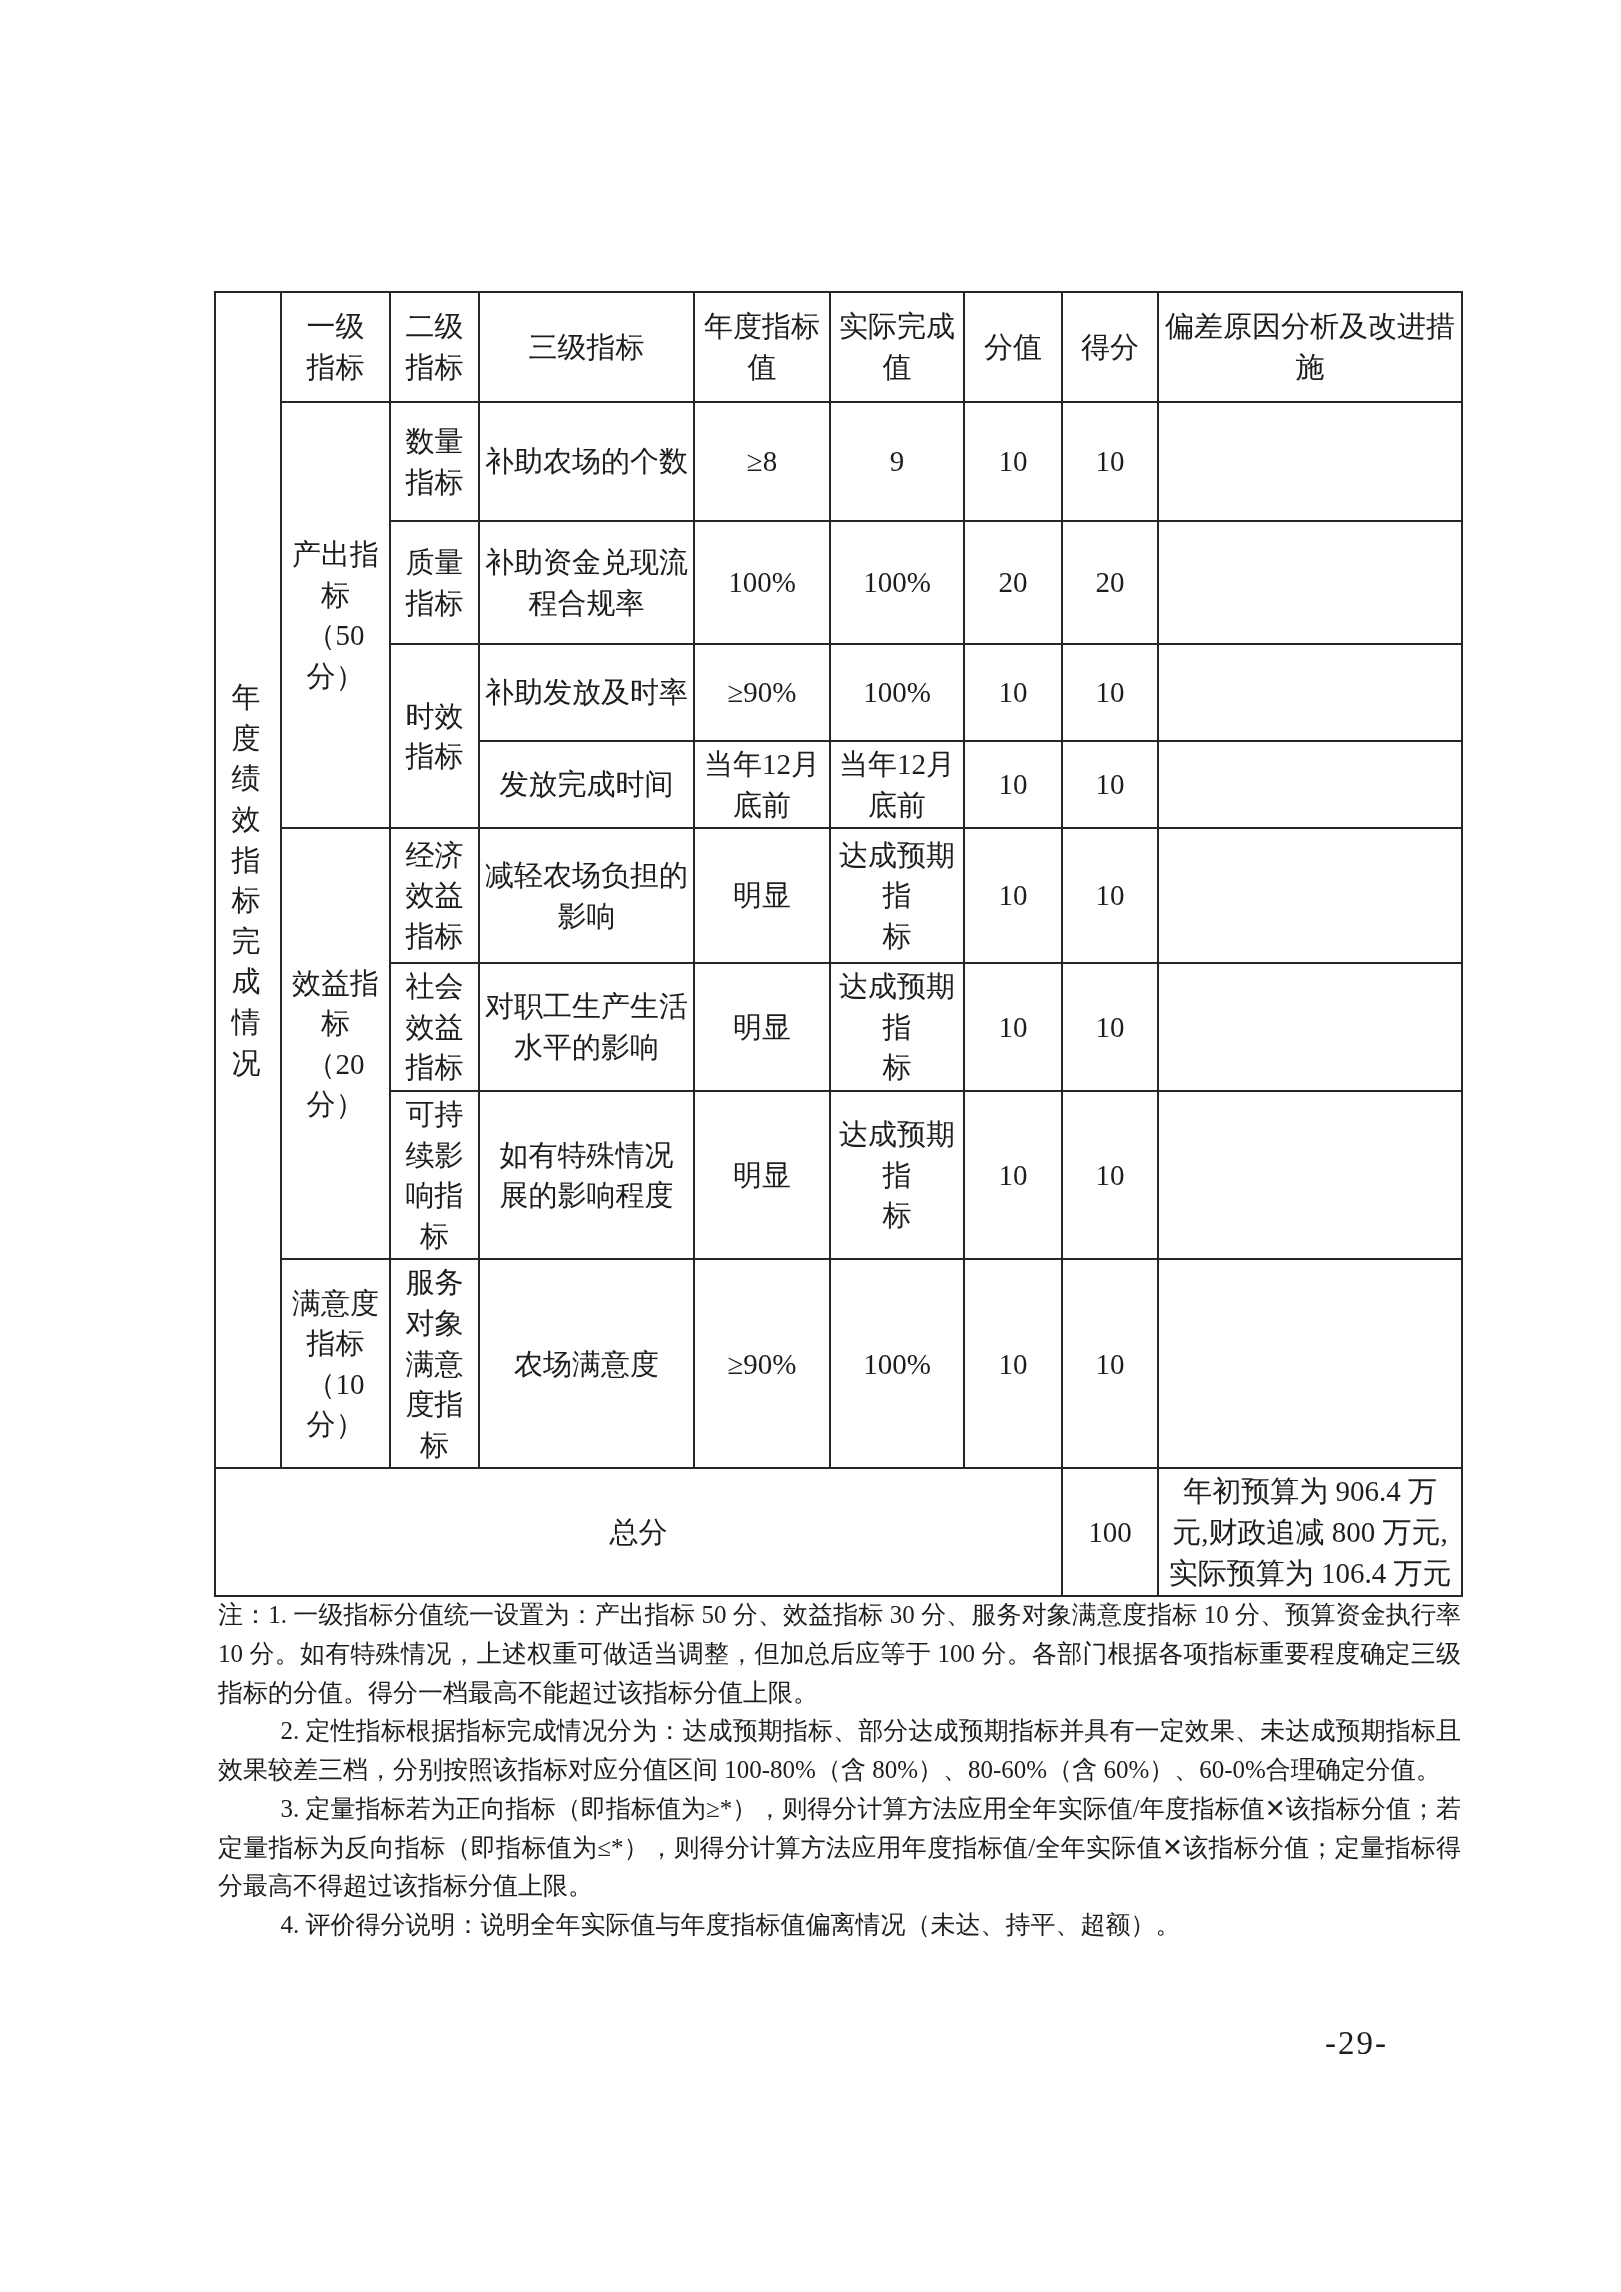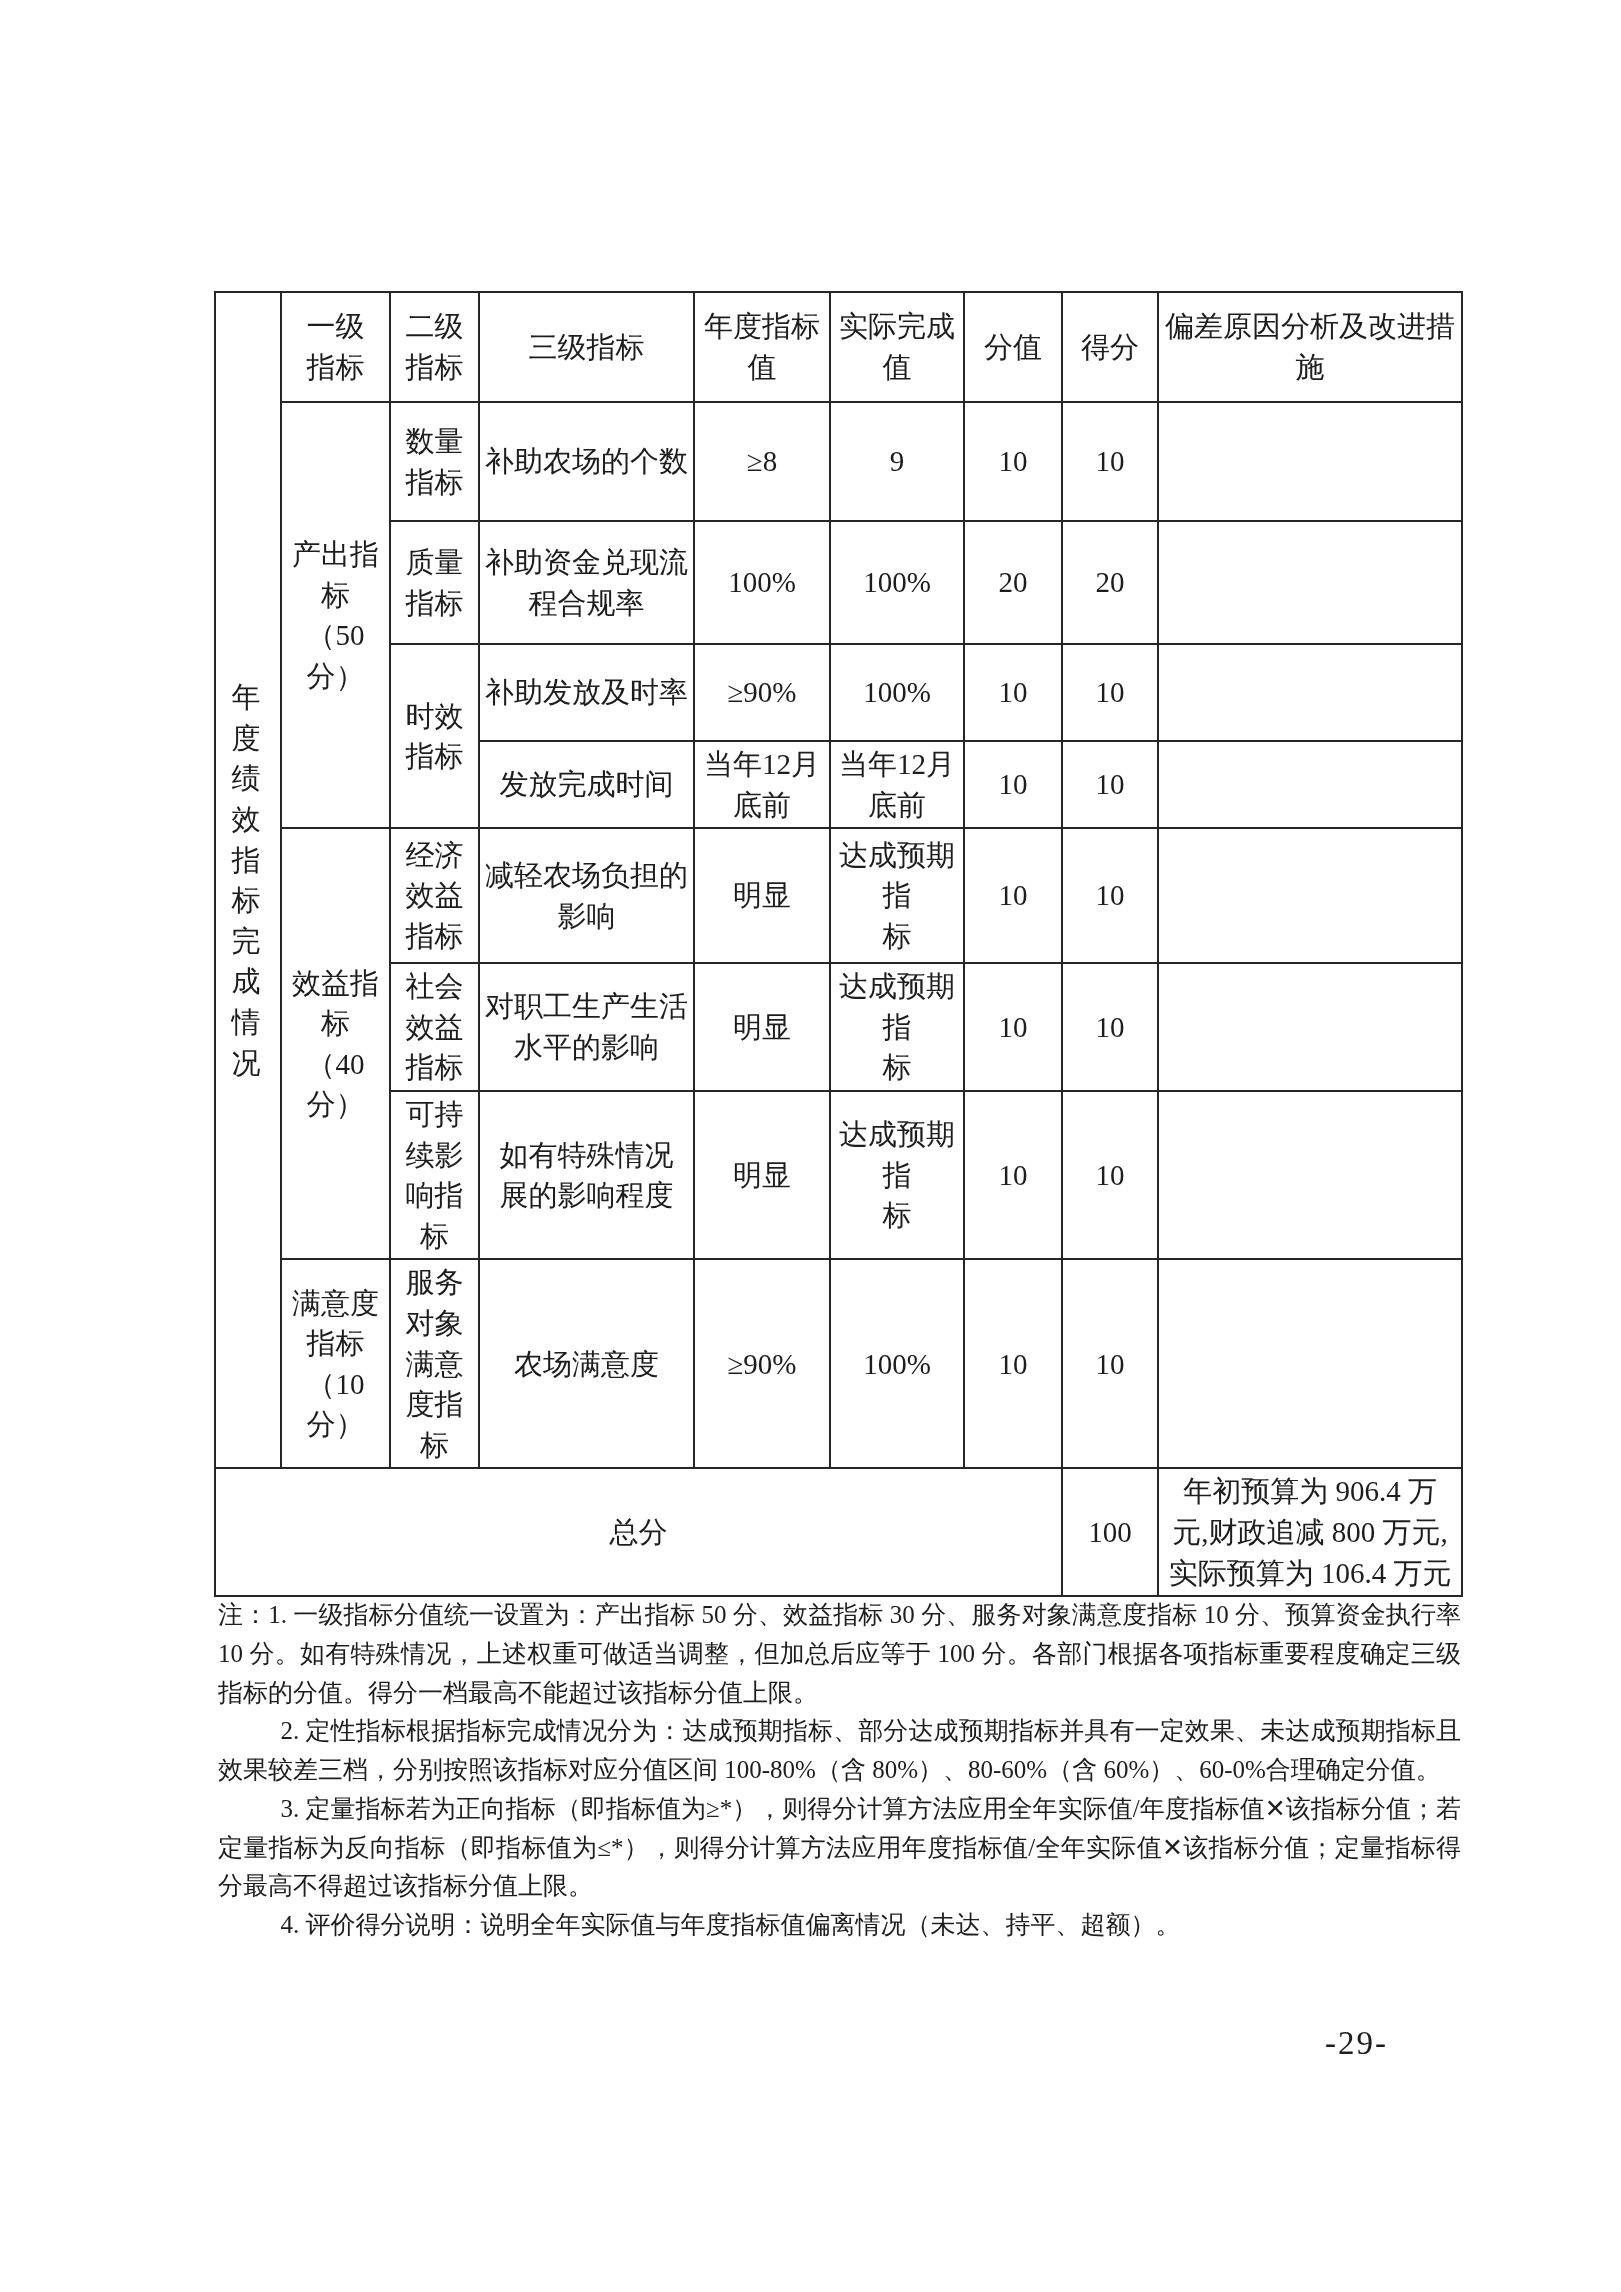--- a/index.html
+++ b/index.html
@@ -146,21 +146,21 @@
       <td class="pre">当年12月
 底前</td>
       <td>10</td>
       <td>10</td>
       <td></td>
     </tr>
 
     <tr class="h5">
       <td class="pre" rowspan="3">效益指
 标
-（40
+（20
 分）</td>
       <td class="pre">经济
 效益
 指标</td>
       <td class="pre">减轻农场负担的
 影响</td>
       <td class="pre">明显</td>
       <td class="pre">达成预期指
 标</td>
       <td>10</td>

